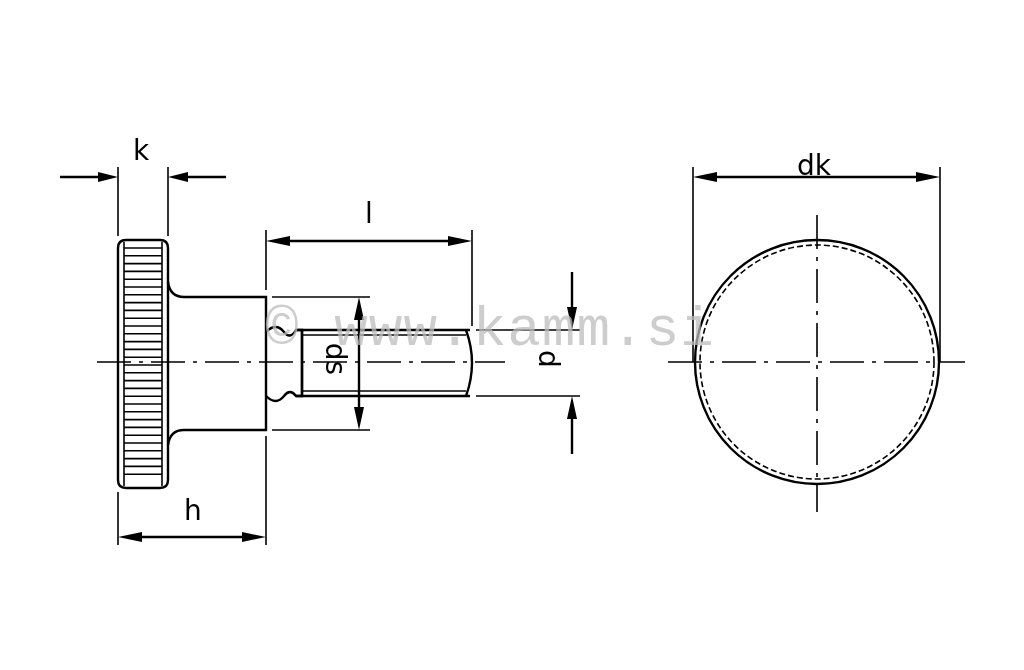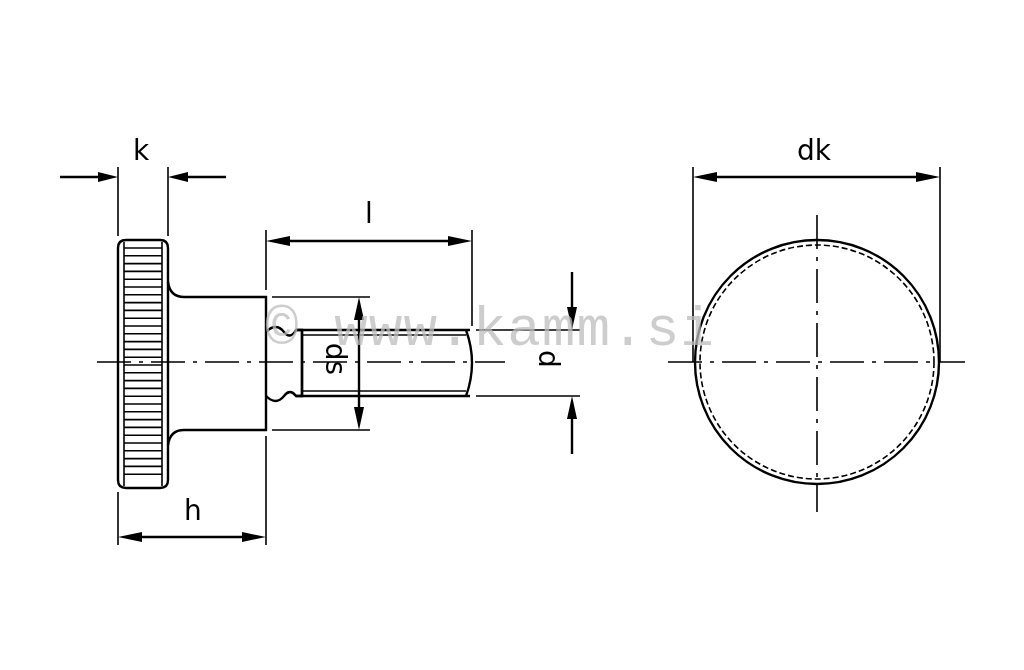--- a/index.html
+++ b/index.html
@@ -130,15 +130,15 @@
       <polygon class="arrow" points="940,177 916,172 916,182"></polygon>
     </g>
   </g>
 </svg>
 
 <div class="lbl" style="left:133px; top:137px;">k</div>
 <div class="lbl" style="left:365px; top:200px;">l</div>
 <div class="lbl" style="left:184px; top:497px;">h</div>
 <div class="lbl rot" style="left:319px; top:345px;">ds</div>
 <div class="lbl rot" style="left:539px; top:345px;">d</div>
-<div class="lbl" style="left:797px; top:137px;">dk</div>
+<div class="lbl" style="left:797px; top:152px;">dk</div>
 
 <div class="watermark">© www.kamm.si</div>
 
 </body></html>

